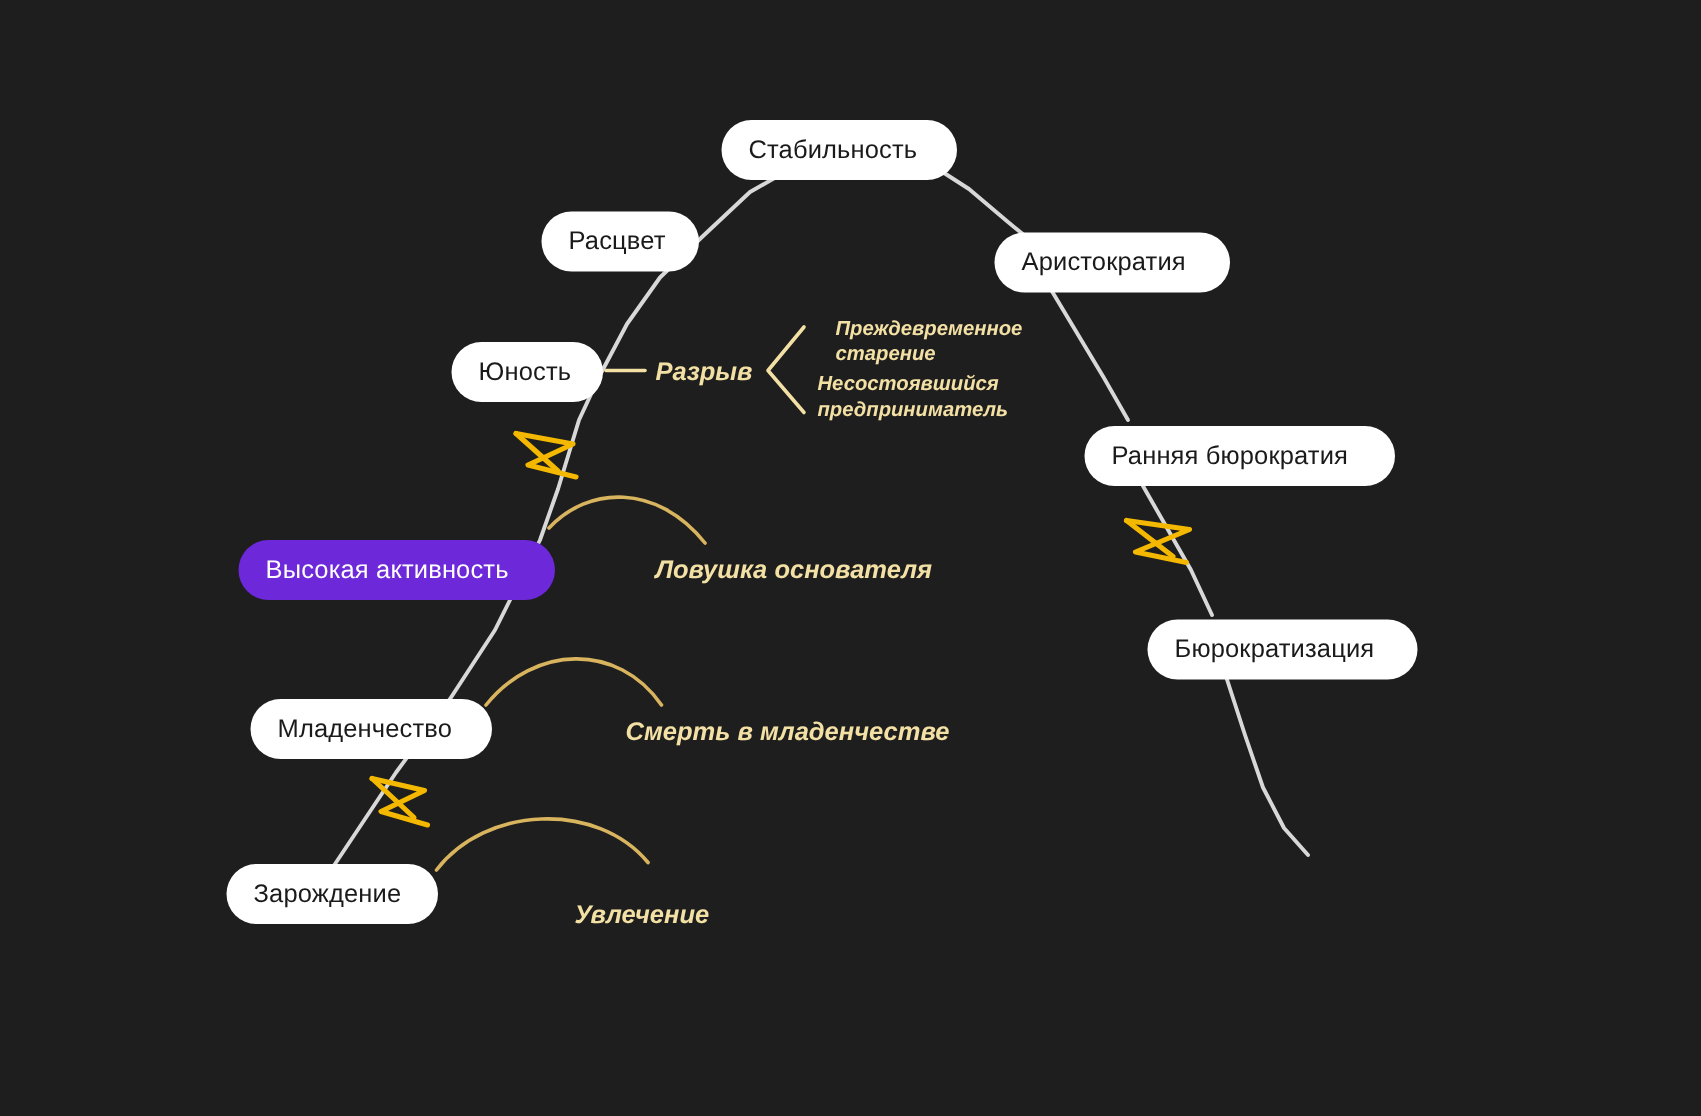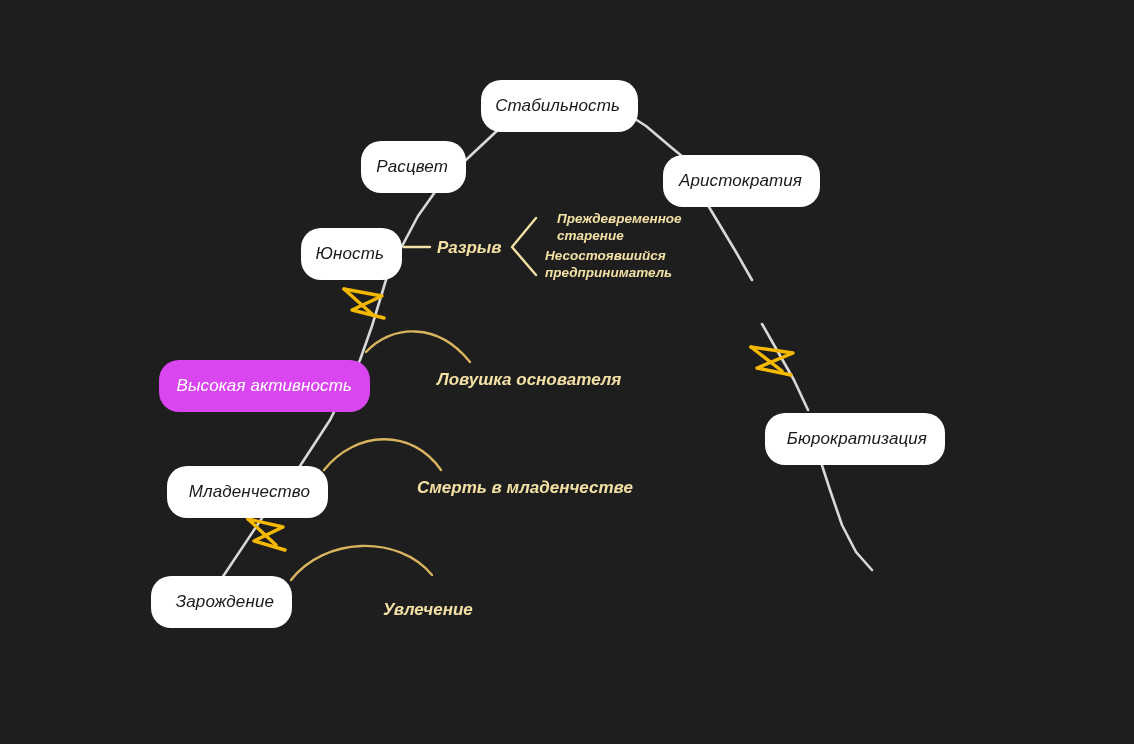--- a/index.html
+++ b/index.html
@@ -21,37 +21,36 @@
     left: 0;
     top: 0;
     width: 1134px;
     height: 744px;
     pointer-events: none;
   }
   .pill {
     position: absolute;
     display: flex;
     align-items: center;
-    justify-content: flex-end;
+    justify-content: flex-start;
     box-sizing: border-box;
-    height: 52px;
+    height: 40px;
     border-radius: 20px;
     background: #ffffff;
     color: #1a1a1a;
     font-size: 17px;
     font-family: "Liberation Sans", sans-serif;
     font-weight: 400;
     letter-spacing: 0.1px;
     white-space: nowrap;
     padding: 0 18px;
     z-index: 5;
-    font-style: italic;
   }
   .pill.accent {
-    background: #d946ef;
+    background: #6d28d9;
     color: #ffffff;
   }
   .annot {
     position: absolute;
     color: #f3e0a4;
     font-family: "Liberation Sans", sans-serif;
     font-style: italic;
     font-weight: 700;
     font-size: 17px;
     white-space: nowrap;
@@ -123,20 +122,23 @@
   </div>
 
   <div class="pill" style="left:151px; top:576px; width:141px;">
     <span>Зарождение</span>
   </div>
 
   <div class="pill" style="left:663px; top:155px; width:157px;">
     <span>Аристократия</span>
   </div>
 
+  <div class="pill" style="left:723px; top:284px; width:207px;">
+    <span>Ранняя бюрократия</span>
+  </div>
 
   <div class="pill" style="left:765px; top:413px; width:180px;">
     <span>Бюрократизация</span>
   </div>
 
 
   <div class="annot" style="left:437px; top:237px;">Разрыв</div>
 
   <div class="annot small" style="left:545px; top:211px;margin-left:12px;">Преждевременное старение</div>
 

